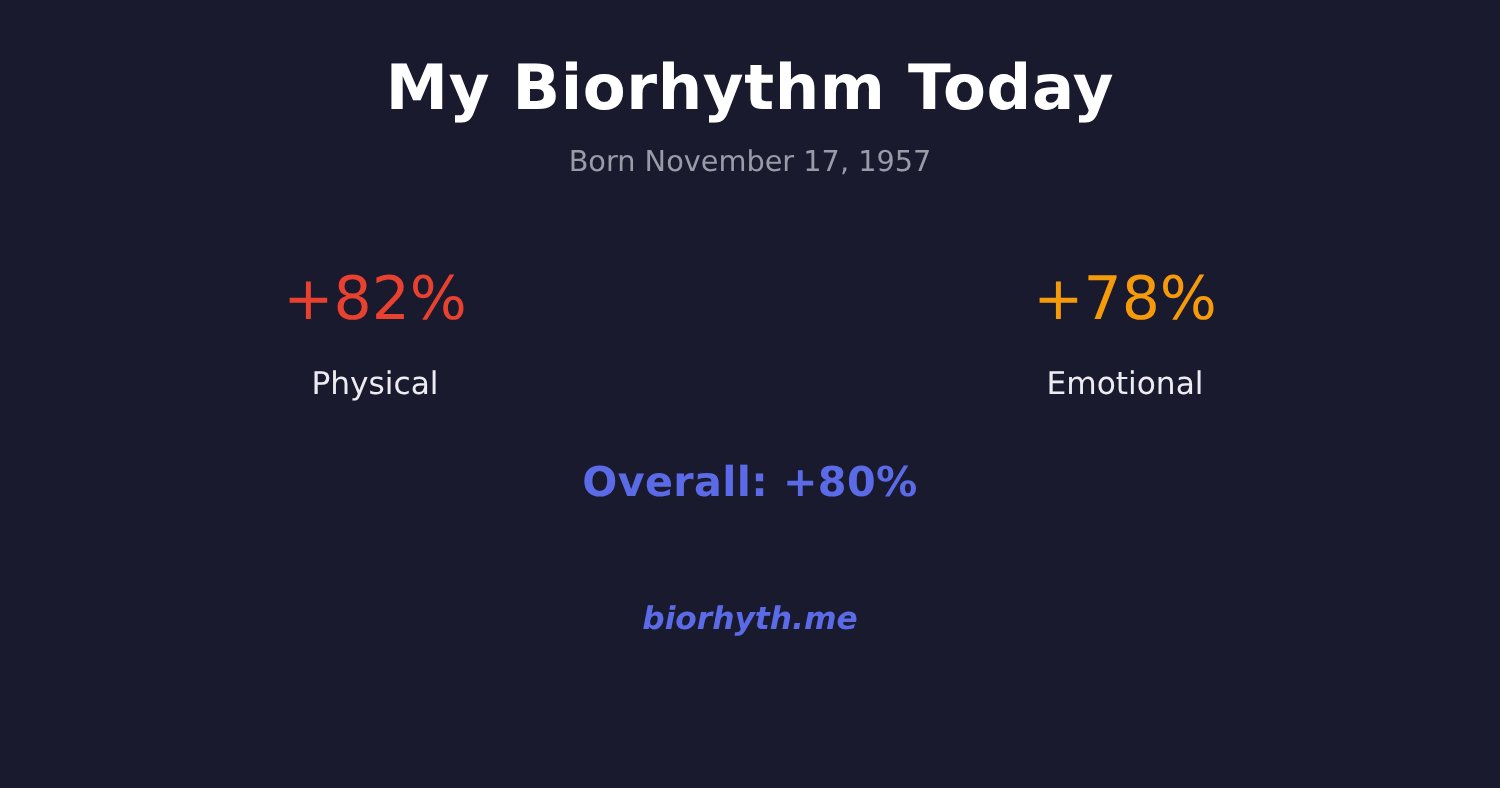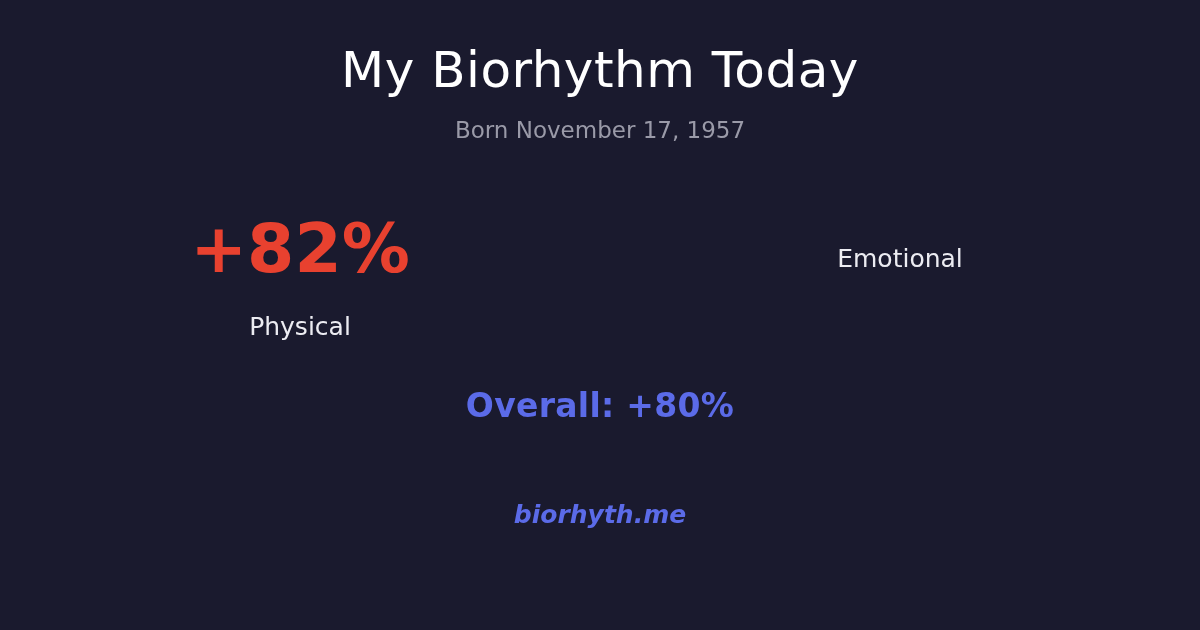--- a/index.html
+++ b/index.html
@@ -29,21 +29,21 @@
   
   .header {
     width: 100%;
     text-align: center;
     padding-top: 42px;
   }
 
   .page-title {
     margin: 0;
     font-size: 50px;
-    font-weight: 400;
+    font-weight: 700;
     letter-spacing: 0.5px;
     line-height: 1.12;
     color: #ffffff;
   }
 
   .page-subtitle {
     margin: 0;
     padding-top: 20px;
     font-size: 23px;
     font-weight: 400;
@@ -63,22 +63,22 @@
 
   .metric {
     flex: 1 1 0;
     text-align: center;
     display: flex;
     flex-direction: column;
     align-items: center;
   }
 
   .metric-value {
-    font-size: 68px;
-    font-weight: 700;
+    font-size: 48px;
+    font-weight: 400;
     line-height: 1.0;
     letter-spacing: 0px;
     white-space: nowrap;
   }
 
   .metric-label {
     margin-top: 30px;
     font-size: 25px;
     font-weight: 400;
     line-height: 1.1;
@@ -118,20 +118,21 @@
   </div>
 
   <div class="metrics">
 
     <div class="metric">
       <div class="metric-value" style="color: rgb(232, 65, 47);">+82%</div>
       <div class="metric-label" style="color: rgb(236, 236, 242);">Physical</div>
     </div>
 
     <div class="metric">
+      <div class="metric-value" style="color: rgb(245, 155, 11);">+78%</div>
       <div class="metric-label" style="color: rgb(236, 236, 242);">Emotional</div>
     </div>
 
 
   </div>
 
   <div class="overall" style="color: rgb(91, 107, 232);">Overall: +80%</div>
 
   <a class="footer" style="color: rgb(91, 107, 232);">biorhyth.me</a>
 

